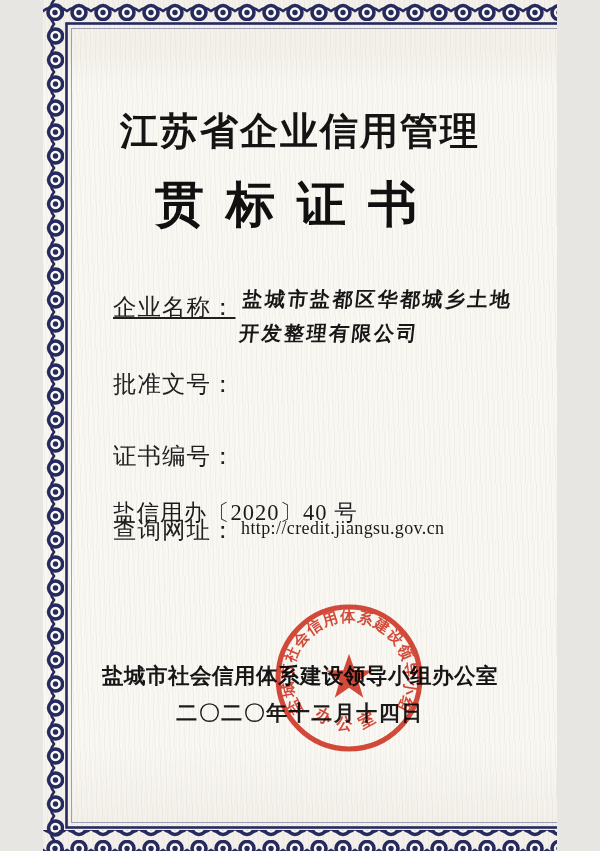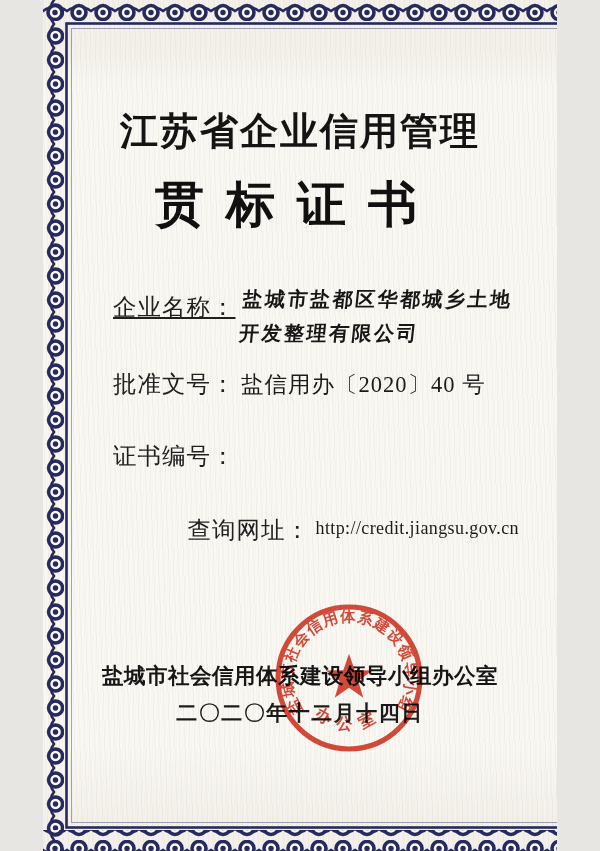--- a/index.html
+++ b/index.html
@@ -34,23 +34,23 @@
     position: absolute; top: 172px; left: 0; right: 16px;
     text-align: center;
     font-size: 49px; font-weight: bold;
     letter-spacing: 22px; padding-left: 10px;
     color: #101010;
   }
 
   .fields { position: absolute; left: 70px; top: 282px; right: 38px; }
   .field-row { position: absolute; left: 0; right: 0; display: flex; align-items: flex-start; }
   .field-row.r1 { top: 0px; }
-  .field-row.r2 { top: 86px; }
+  .field-row.r2 { top: 86px; flex-direction: column; }
   .field-row.r3 { top: 158px; flex-direction: column; }
-  .field-row.r4 { top: 232px; justify-content: flex-end; }
+  .field-row.r4 { top: 232px; }
 
   .field-label {
     flex: 0 0 128px;
     font-size: 23.5px; letter-spacing: 1px;
     color: #202020;
     white-space: nowrap;
   }
   .r1 .field-label { padding-top: 9px; text-decoration: underline; }
 
   .field-value { font-size: 22px; color: #1b1b1b; padding-top: 1px; }

